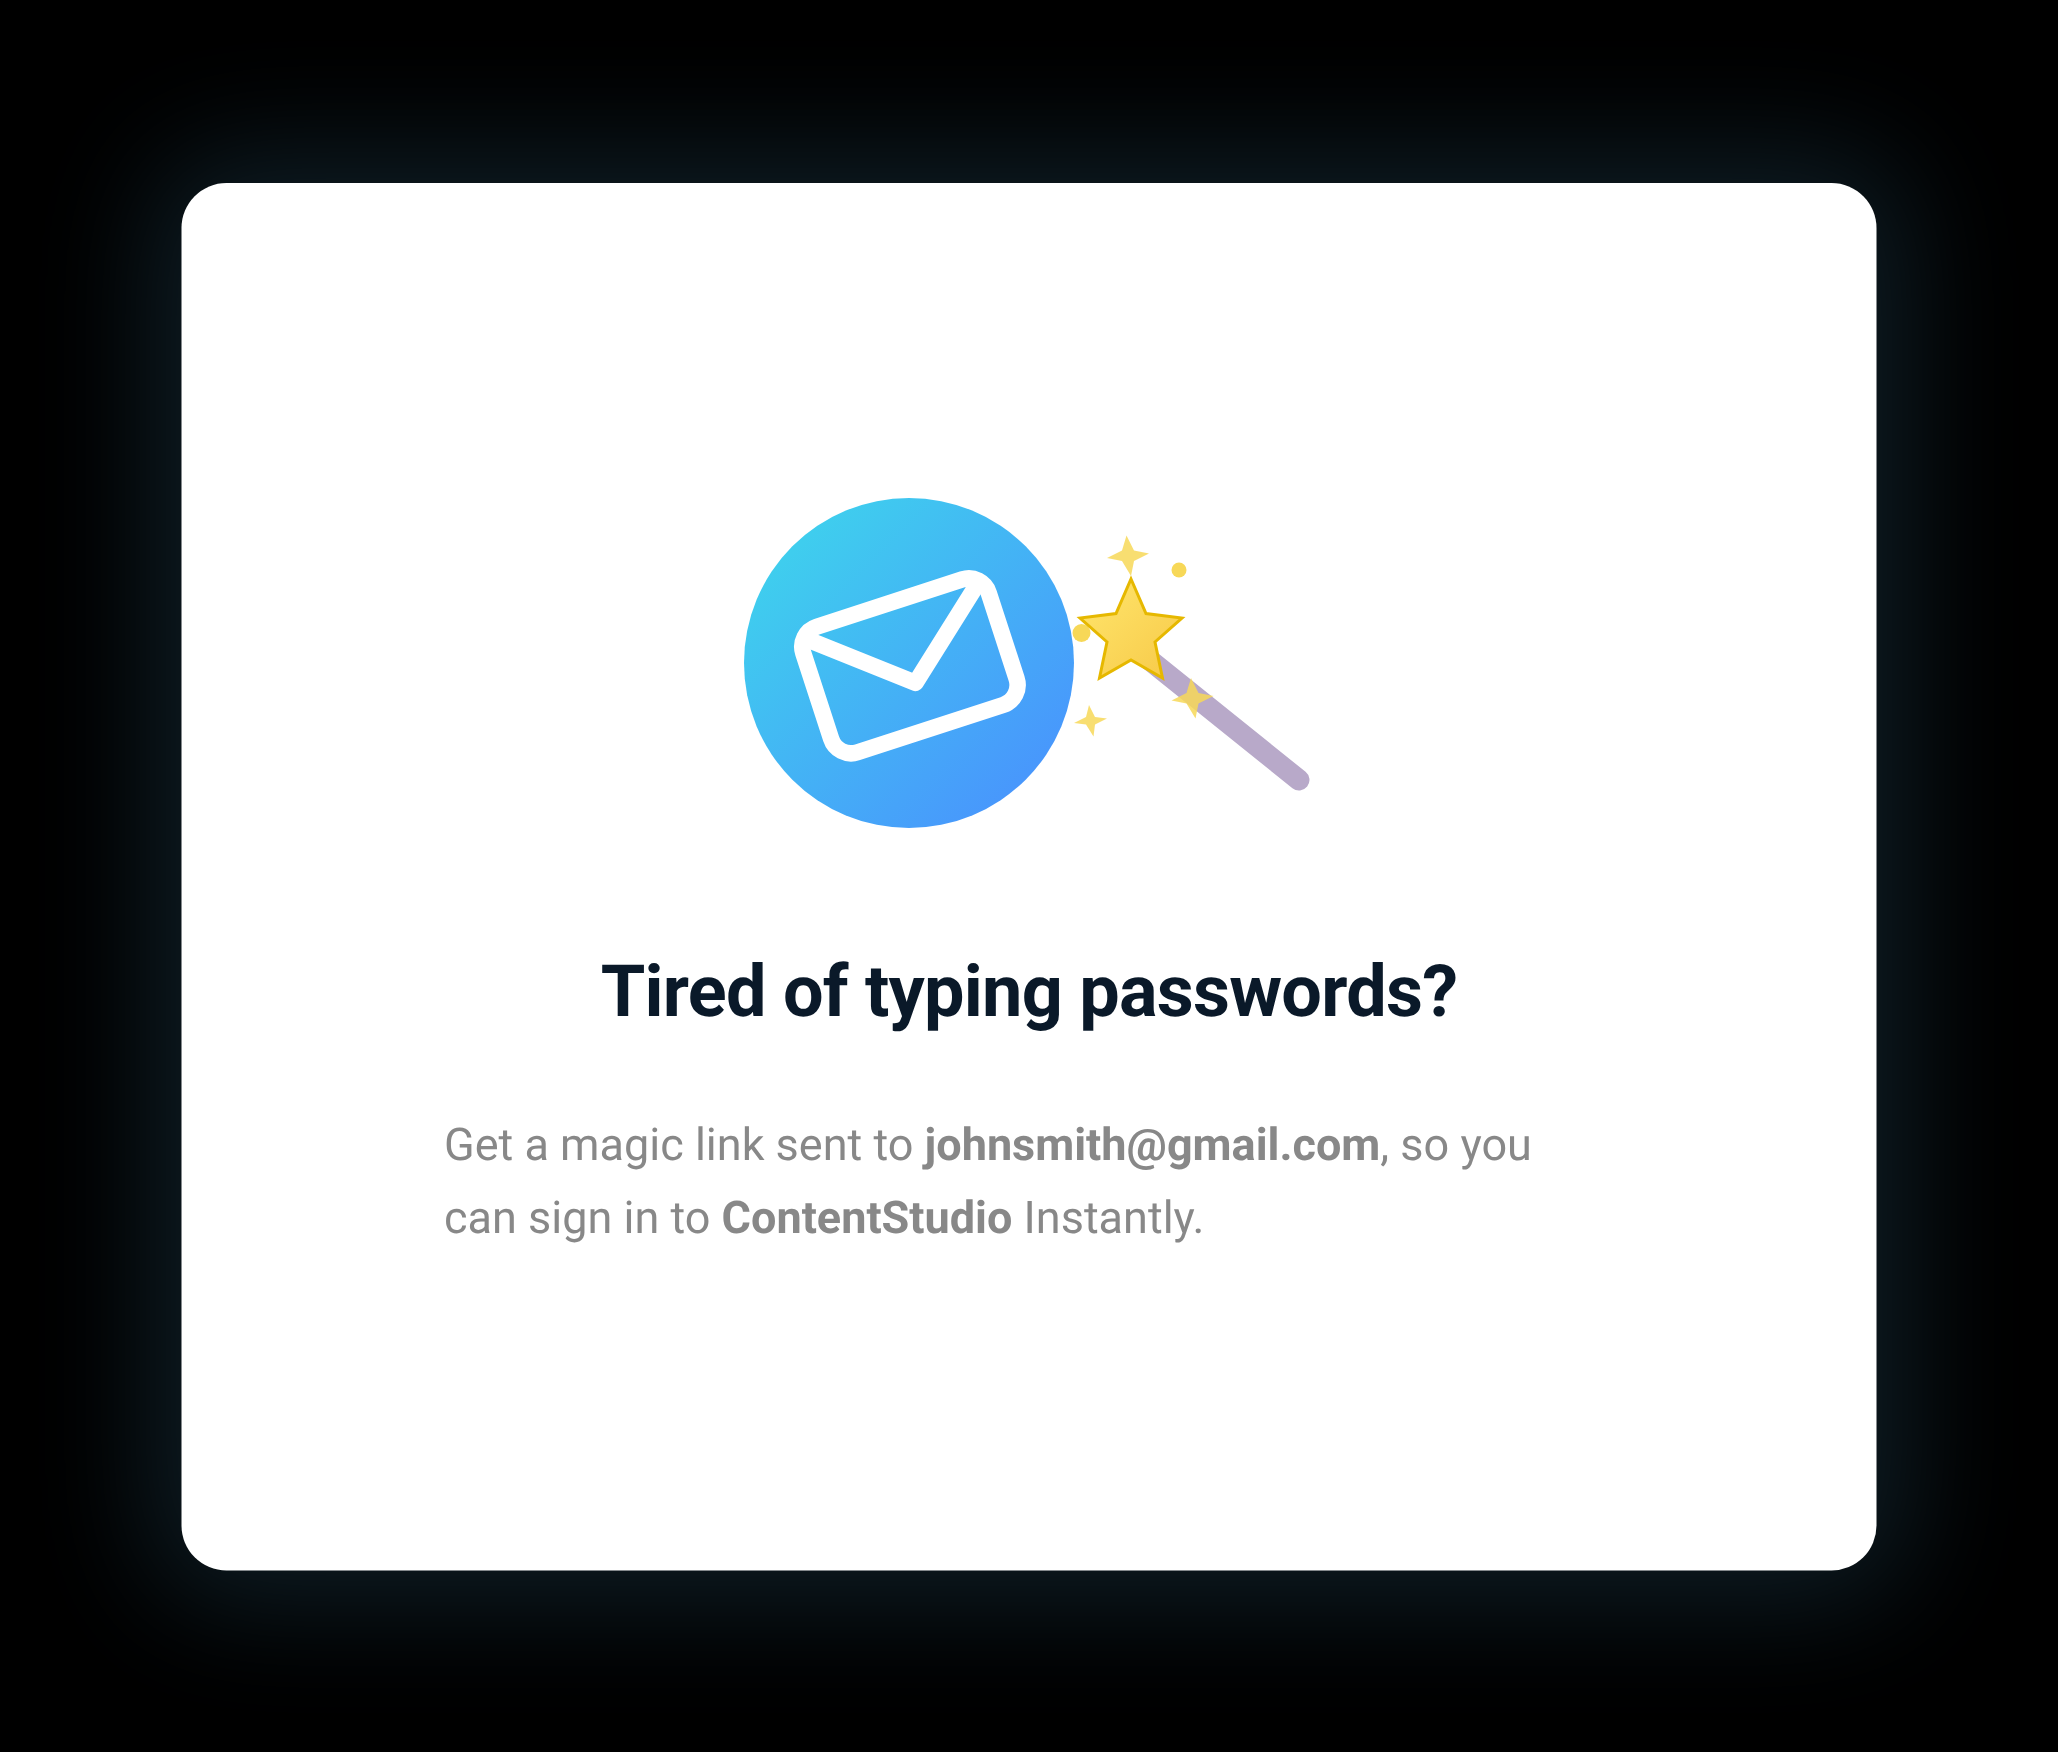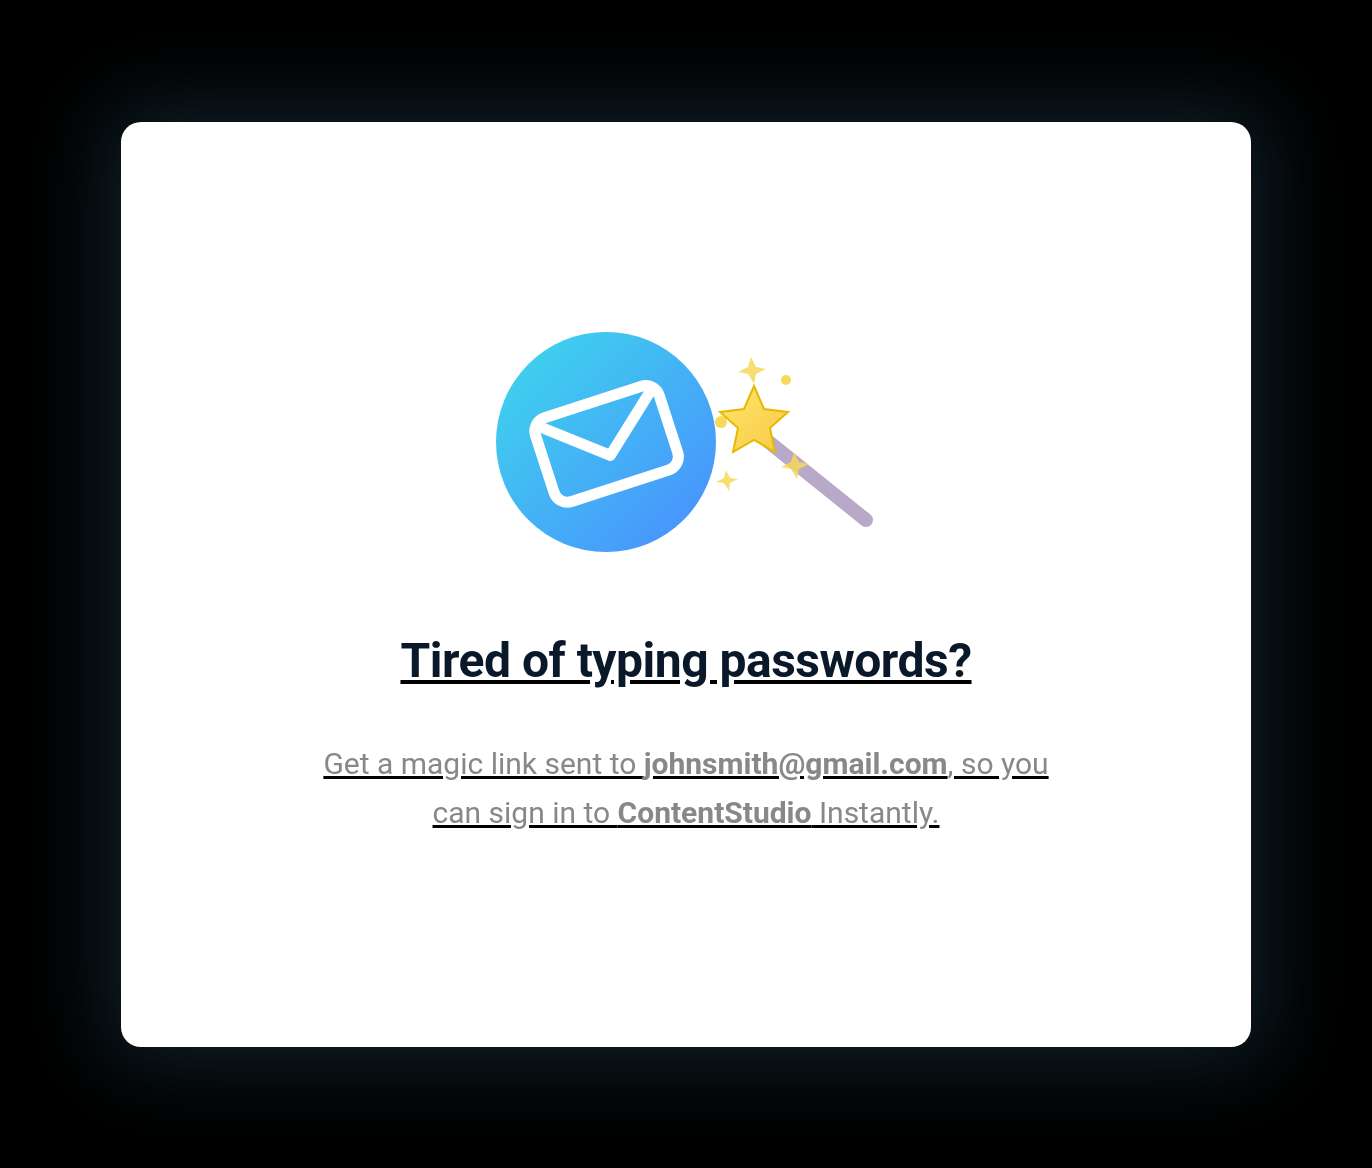--- a/index.html
+++ b/index.html
@@ -15,48 +15,46 @@
       display: flex;
       align-items: center;
       justify-content: center;
       font-family: -apple-system, BlinkMacSystemFont, 'Segoe UI', Roboto, Helvetica, Arial, sans-serif;
     }
 
     .card {
       width: 1130px;
       height: 925px;
       background: #ffffff;
-      border-radius: 20px;
+      border-radius: 30px;
       box-shadow: 0 0 80px 20px rgba(100, 200, 255, 0.15), 0 20px 60px rgba(0,0,0,0.08);
       display: flex;
       flex-direction: column;
       align-items: center;
       padding-top: 200px;
-      text-decoration: underline;
     }
 
     .illustration {
       position: relative;
       width: 400px;
       height: 240px;
       margin-bottom: 70px;
     }
 
     .heading {
       font-size: 48px;
       font-weight: 700;
       color: #0a1929;
       margin-bottom: 50px;
       letter-spacing: -0.5px;
     }
 
     .description {
       font-size: 30px;
       color: #888888;
-      text-align: center;
       line-height: 1.65;
       max-width: 780px;
       margin-bottom: 55px;
       font-weight: 400;
     }
 
     .description .bold {
       font-weight: 700;
       color: #888888;
     }

